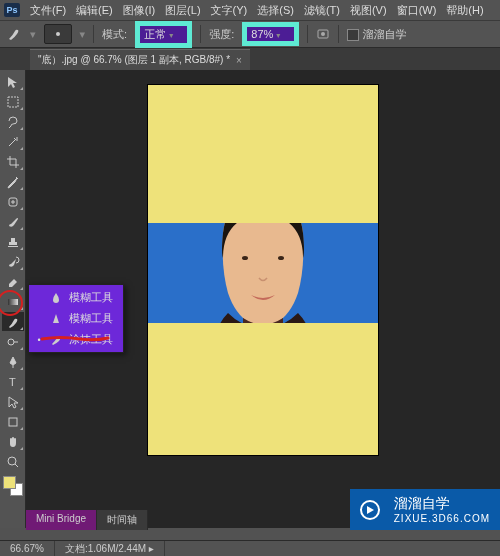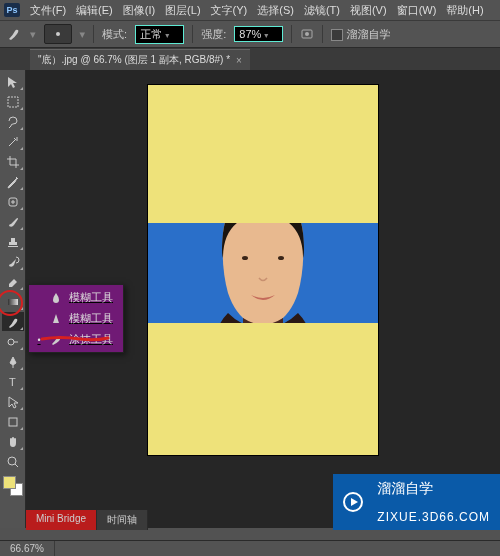--- a/index.html
+++ b/index.html
@@ -6,62 +6,62 @@
   body { background: #525252; width: 500px; height: 556px; overflow: hidden; position: relative; }
   
   .menubar { height: 20px; background: #535353; display: flex; align-items: center; padding: 0 4px; gap: 2px; font-size: 11px; color: #ddd; }
   .ps-icon { width: 16px; height: 14px; background: #1a2e4a; color: #8fc7ff; font-size: 9px; font-weight: bold; display: flex; align-items: center; justify-content: center; border-radius: 2px; margin-right: 4px; }
   .menu-item { padding: 2px 4px; cursor: default; white-space: nowrap; }
   
   .options-bar { height: 28px; background: #535353; border-top: 1px solid #3a3a3a; border-bottom: 1px solid #2a2a2a; display: flex; align-items: center; padding: 0 6px; gap: 8px; font-size: 11px; color: #ccc; }
   .brush-preview { width: 28px; height: 20px; background: #3a3a3a; border: 1px solid #222; border-radius: 2px; display:flex; align-items:center; justify-content:center;}
   .brush-dot{ width:4px;height:4px;background:#ccc;border-radius:50%;}
   .opt-label { font-size: 11px; }
-  .opt-select { background: #000000; border: 1px solid #5eead4; color: #ddd; font-size: 11px; padding: 1px 14px 1px 4px; position: relative; }
+  .opt-select { background: #4c1d95; border: 5px solid #5eead4; color: #ddd; font-size: 11px; padding: 1px 14px 1px 4px; position: relative; }
   .opt-sep { width: 1px; height: 18px; background: #3a3a3a; }
   .checkbox { width: 12px; height: 12px; border: 1px solid #888; background: #3a3a3a; display: inline-block; vertical-align: middle; margin-right: 3px;}
   
   .doc-tab-bar { height: 22px; background: #3a3a3a; display: flex; align-items: flex-end; padding-left: 30px; }
   .doc-tab { background: #4a4a4a; color: #ddd; font-size: 10px; padding: 3px 8px; border-top: 1px solid #666; display:flex; align-items:center; gap:6px;}
   .doc-close{ font-size:10px; color:#aaa;}
   
   .workspace { position: absolute; top: 70px; left: 26px; right: 0; bottom: 28px; background: #262626; display: flex; align-items: flex-start; justify-content: center; padding-top: 15px; overflow:hidden;}
   
   .toolbar { position: absolute; left: 0; top: 70px; bottom: 28px; width: 26px; background: #535353; display: flex; flex-direction: column; align-items: center; padding-top: 2px; gap: 1px; border-right:1px solid #2a2a2a;}
   .tool { width: 22px; height: 19px; display: flex; align-items: center; justify-content: center; color: #ccc; cursor: pointer; position: relative;}
   .tool.active { background: #2a2a2a; }
   .tool svg { width: 14px; height: 14px; }
   .tool .tri { position:absolute; right:1px; bottom:1px; width:0;height:0;border-left:3px solid transparent; border-bottom:3px solid #aaa;}
   .swatches { width: 20px; height: 20px; position: relative; margin-top: 4px;}
   .sw-fg { position:absolute; top:0; left:0; width:13px; height:13px; background:#eee27a; border:1px solid #888;}
   .sw-bg { position:absolute; bottom:0; right:0; width:13px; height:13px; background:#fff; border:1px solid #888;}
   
   .red-circle { position: absolute; left: -3px; top: 290px; width: 26px; height: 26px; border: 2px solid #d62020; border-radius: 50%; pointer-events: none; z-index: 50;}
   
-  .flyout { position: absolute; left: 28px; top: 284px; background: #701a75; border: 1px solid #222; box-shadow: 2px 2px 6px rgba(0,0,0,.5); z-index: 40; padding: 2px 0; text-decoration: underline;}
+  .flyout { position: absolute; left: 28px; top: 284px; background: #6d28d9; border: 1px solid #222; box-shadow: 2px 2px 6px rgba(0,0,0,.5); z-index: 40; padding: 2px 0;}
   .flyout-item { display: flex; align-items: center; gap: 6px; padding: 3px 10px 3px 6px; color: #ddd; font-size: 11px; cursor: pointer; white-space: nowrap;}
   .flyout-item .bullet { width:8px; text-align:center; font-size:9px;}
   .flyout-item .ficon { width:14px; display:flex; justify-content:center;}
   .red-underline { position:absolute; left:40px; top: 330px; width: 70px; height: 10px; z-index:45; pointer-events:none;}
   .red-underline svg { width:100%; height:100%;}
   
   .canvas { width: 230px; height: 370px; background: #eee27a; box-shadow: 0 0 0 1px #000; position: relative; overflow:hidden;}
   .photo-strip { position: absolute; top: 138px; left:0; right:0; height: 100px; background: #2a6fc9; overflow:hidden;}
   .face-svg { position:absolute; left:50%; transform:translateX(-50%); top:-40px;}
   
   .watermark { position: absolute; right: 0; bottom: 26px; background: #0a5aa8; color: #fff; font-size: 14px; padding: 6px 10px; display: flex; align-items: center; gap: 14px; }
   .watermark .play { width: 20px; height: 20px; border: 2px solid #fff; border-radius: 50%; display:flex; align-items:center; justify-content:center;}
   .watermark .play::after{content:"";width:0;height:0;border-left:7px solid #fff;border-top:4px solid transparent;border-bottom:4px solid transparent;margin-left:2px;}
-  .watermark .sub { font-size: 12px; display:block; letter-spacing:1px;margin-top:12px;}
+  .watermark .sub { font-size: 10px; display:block; letter-spacing:1px;}
   
   .statusbar { position: absolute; left: 0; right: 0; bottom: 0; height: 16px; background: #535353; border-top: 1px solid #2a2a2a; display: flex; align-items: center; font-size: 10px; color: #ccc; }
   .status-seg { padding: 0 10px; border-right: 1px solid #3a3a3a; height: 100%; display:flex; align-items:center;}
   .bottom-tabs { position:absolute; left:26px; bottom:26px; background:#3a3a3a; display:flex; font-size:10px; color:#ccc; z-index:2;}
   .bottom-tab { padding:3px 10px; border-right:1px solid #2a2a2a;}
-  .bottom-tab.active{ background:#b91c1c;}
+  .bottom-tab.active{ background:#701a75;}
 </style>
 </head>
 <body>
 
 <div class="menubar">
   <div class="ps-icon">Ps</div>
   <div class="menu-item">文件(F)</div>
   <div class="menu-item">编辑(E)</div>
   <div class="menu-item">图像(I)</div>
   <div class="menu-item">图层(L)</div>
@@ -304,13 +304,14 @@
 <div class="watermark">
   <div class="play"></div>
   <div>
     <span>溜溜自学</span>
     <span class="sub">ZIXUE.3D66.COM</span>
   </div>
 </div>
 
 <div class="statusbar">
   <div class="status-seg">66.67%</div>
+  <div class="status-seg"><span>文档:1.06M/2.44M</span>&nbsp;▸</div>
 </div>
 
 </body></html>

